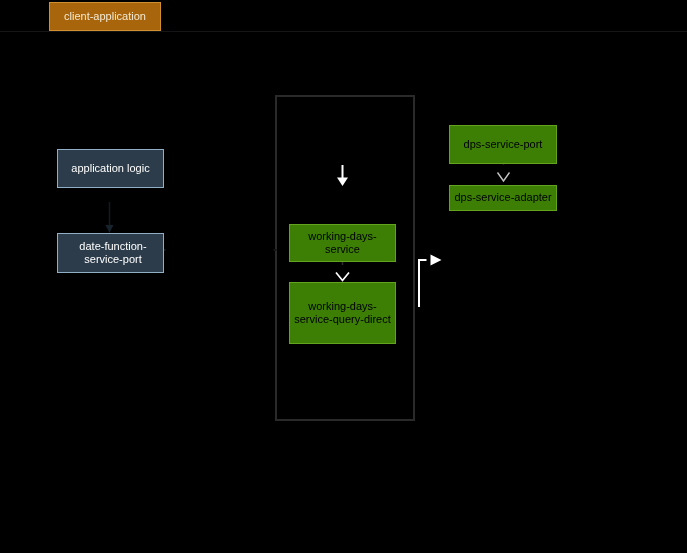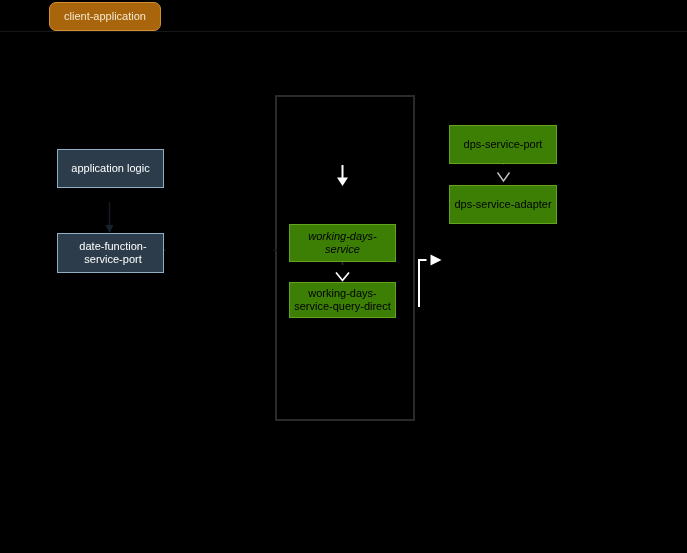--- a/index.html
+++ b/index.html
@@ -24,27 +24,27 @@
   .boundary{
     position:absolute;box-sizing:border-box;
     left:275px;top:95px;width:140px;height:326px;
     border:2px solid #2a2a2a;background:transparent;
   }
   .arrow-layer{
     position:absolute;left:0;top:0;width:687px;height:553px;
     pointer-events:none;
   }
   
-  .n-client{left:49px;top:2px;width:112px;height:29px;border-radius:7px;}
+  .n-client{left:49px;top:2px;width:112px;height:29px;}
   .n-applogic{left:57px;top:149px;width:107px;height:39px;}
   .n-datefn{left:57px;top:233px;width:107px;height:40px;padding-left:9px;}
-  .n-wds{left:289px;top:224px;width:107px;height:38px;font-style:italic;}
-  .n-wdsqd{left:289px;top:282px;width:107px;height:36px;}
+  .n-wds{left:289px;top:224px;width:107px;height:38px;}
+  .n-wdsqd{left:289px;top:282px;width:107px;height:62px;}
   .n-dpsport{left:449px;top:125px;width:108px;height:39px;}
-  .n-dpsadapter{left:449px;top:185px;width:108px;height:39px;}
+  .n-dpsadapter{left:449px;top:185px;width:108px;height:26px;}
 </style>
 </head>
 <body>
 
 <div class="canvas">
 
   <div style="position:absolute;left:0;top:31px;width:687px;height:1px;background:#151515;"></div>
 
   <div class="boundary"></div>
 

